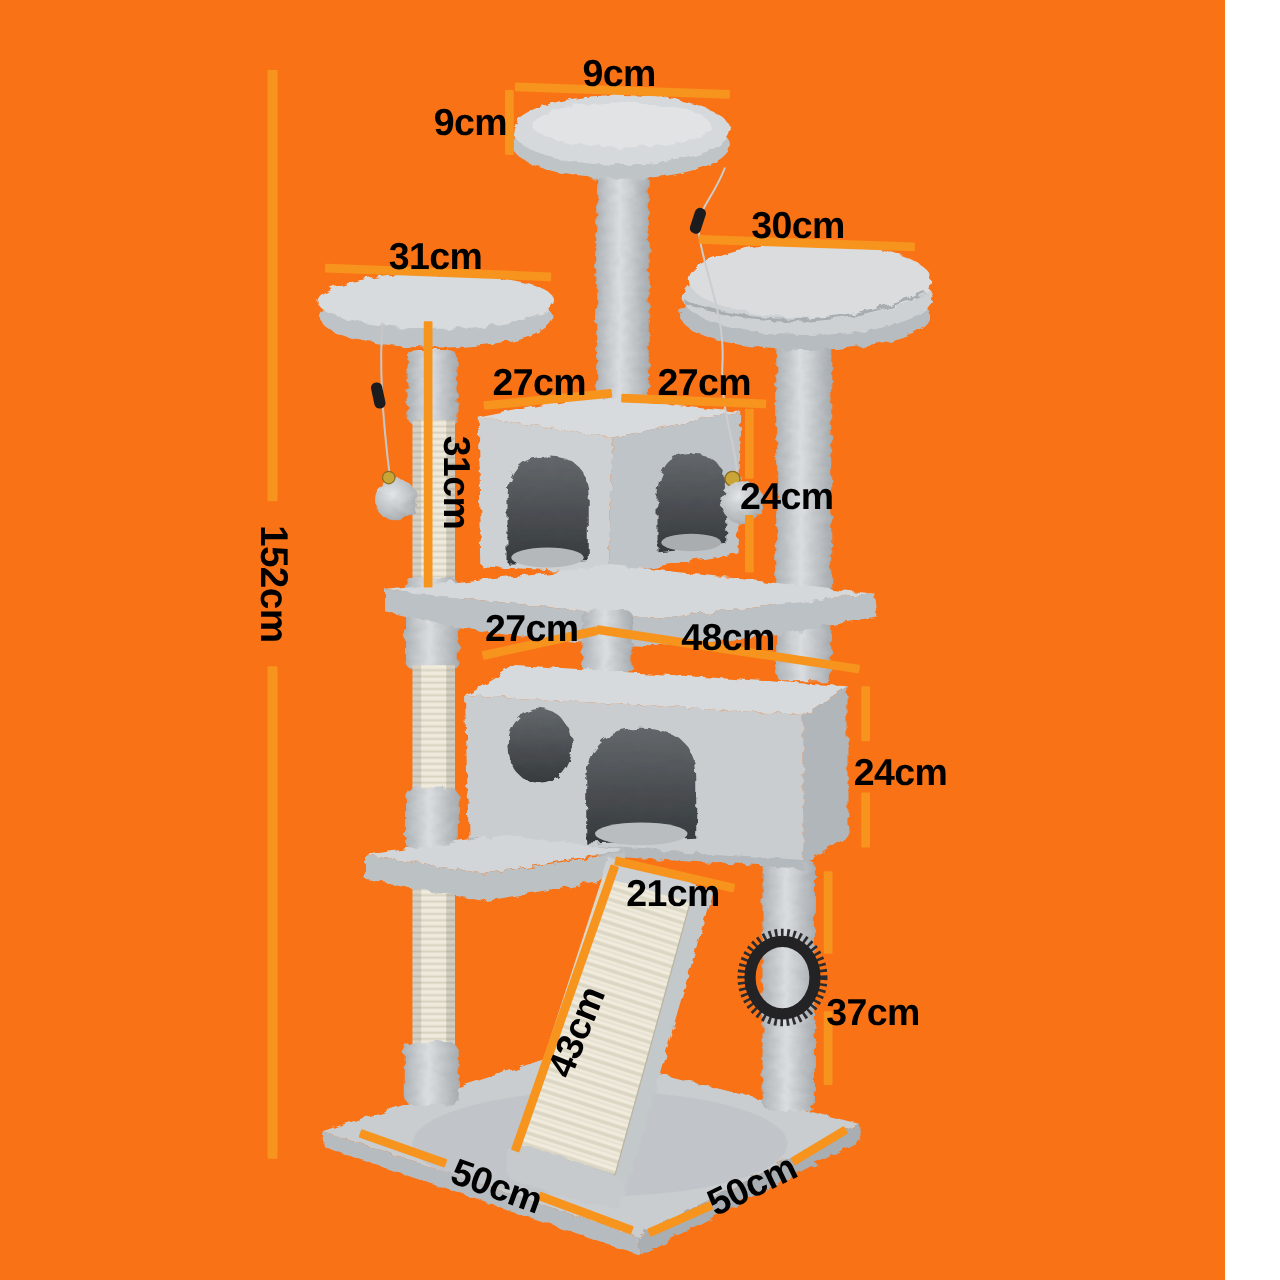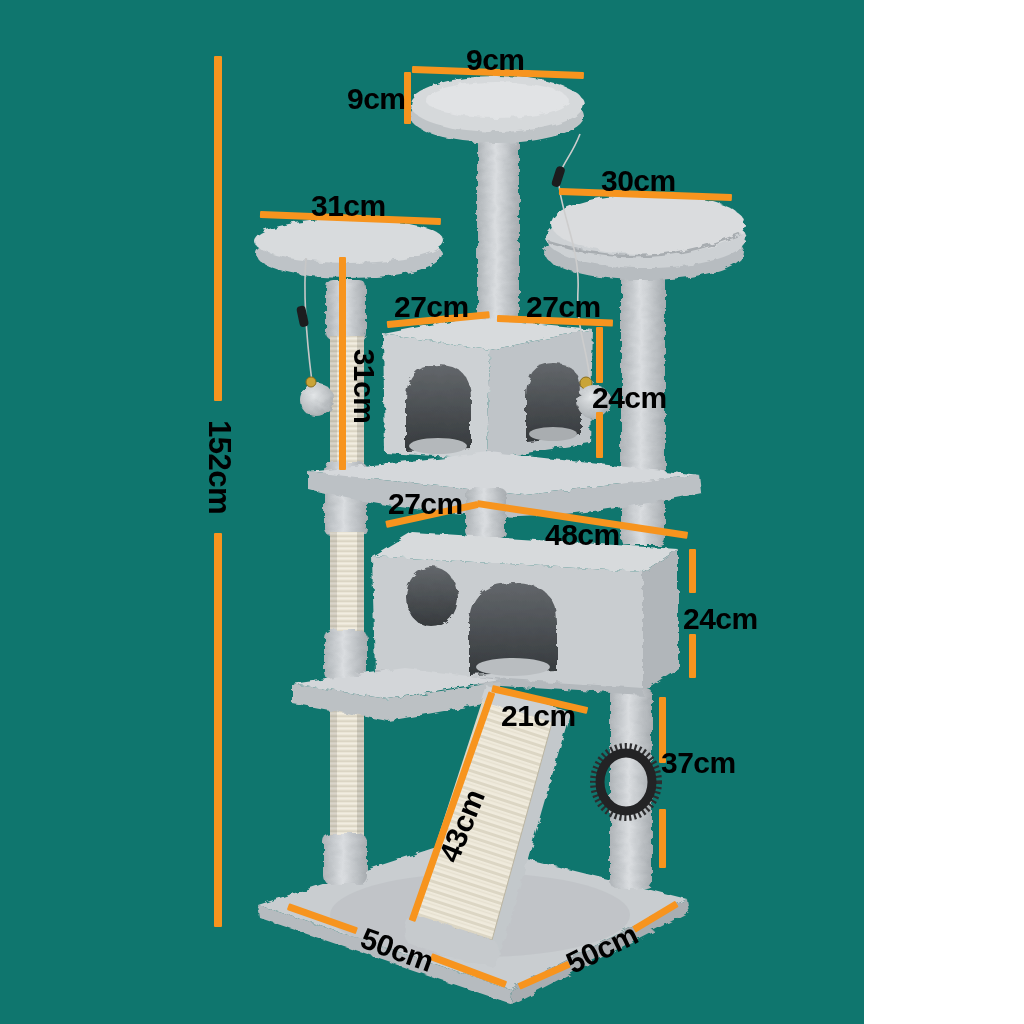--- a/index.html
+++ b/index.html
@@ -1,17 +1,17 @@
 <!DOCTYPE html>
 <html style="--accent: #f7941e;"><head>
 <meta charset="utf-8">
 <style>
   html,body{margin:0;padding:0;background:#ffffff;}
   .stage{
-    position:relative;width:864px;height:1024px;background:#0f766e;overflow:hidden;
+    position:relative;width:980px;height:1024px;background:#f97316;overflow:hidden;
     font-family:"Liberation Sans",sans-serif;
   }
   .stage svg{position:absolute;left:0;top:0;}
   .dl{position:absolute;background:var(--accent,#f7941e);transform-origin:left center;border-radius:1px;}
   .lbl{
     position:absolute;font-weight:700;font-size:30px;line-height:1;color:#000;
     white-space:nowrap;letter-spacing:-0.5px;font-family:"Liberation Sans",sans-serif;
   }
   .lbl.center{transform:translate(-50%,-50%);}
 </style>
@@ -188,22 +188,22 @@
 
   <div class="lbl" style="left:466px;top:45px">9cm</div>
   <div class="lbl" style="left:347px;top:84px">9cm</div>
   <div class="lbl" style="left:601px;top:166px">30cm</div>
   <div class="lbl" style="left:311px;top:191px">31cm</div>
   <div class="lbl center" style="left:364px;top:386px;transform:translate(-50%,-50%) rotate(90deg)">31cm</div>
   <div class="lbl" style="left:394px;top:292px">27cm</div>
   <div class="lbl" style="left:526px;top:292px">27cm</div>
   <div class="lbl" style="left:592px;top:383px">24cm</div>
   <div class="lbl" style="left:388px;top:489px">27cm</div>
-  <div class="lbl" style="left:545px;top:520px">48cm</div>
+  <div class="lbl" style="left:545px;top:496px">48cm</div>
   <div class="lbl" style="left:683px;top:604px">24cm</div>
   <div class="lbl" style="left:501px;top:701px">21cm</div>
   <div class="lbl center" style="left:462px;top:826px;transform:translate(-50%,-50%) rotate(-68deg)">43cm</div>
-  <div class="lbl" style="left:661px;top:748px">37cm</div>
+  <div class="lbl" style="left:661px;top:796px">37cm</div>
   <div class="lbl center" style="left:219px;top:467px;transform:translate(-50%,-50%) rotate(90deg);font-size:31px">152cm</div>
   <div class="lbl center" style="left:397px;top:950px;transform:translate(-50%,-50%) rotate(20deg)">50cm</div>
   <div class="lbl center" style="left:602px;top:949px;transform:translate(-50%,-50%) rotate(-26deg)">50cm</div>
 
 </div>
 
 </body></html>

